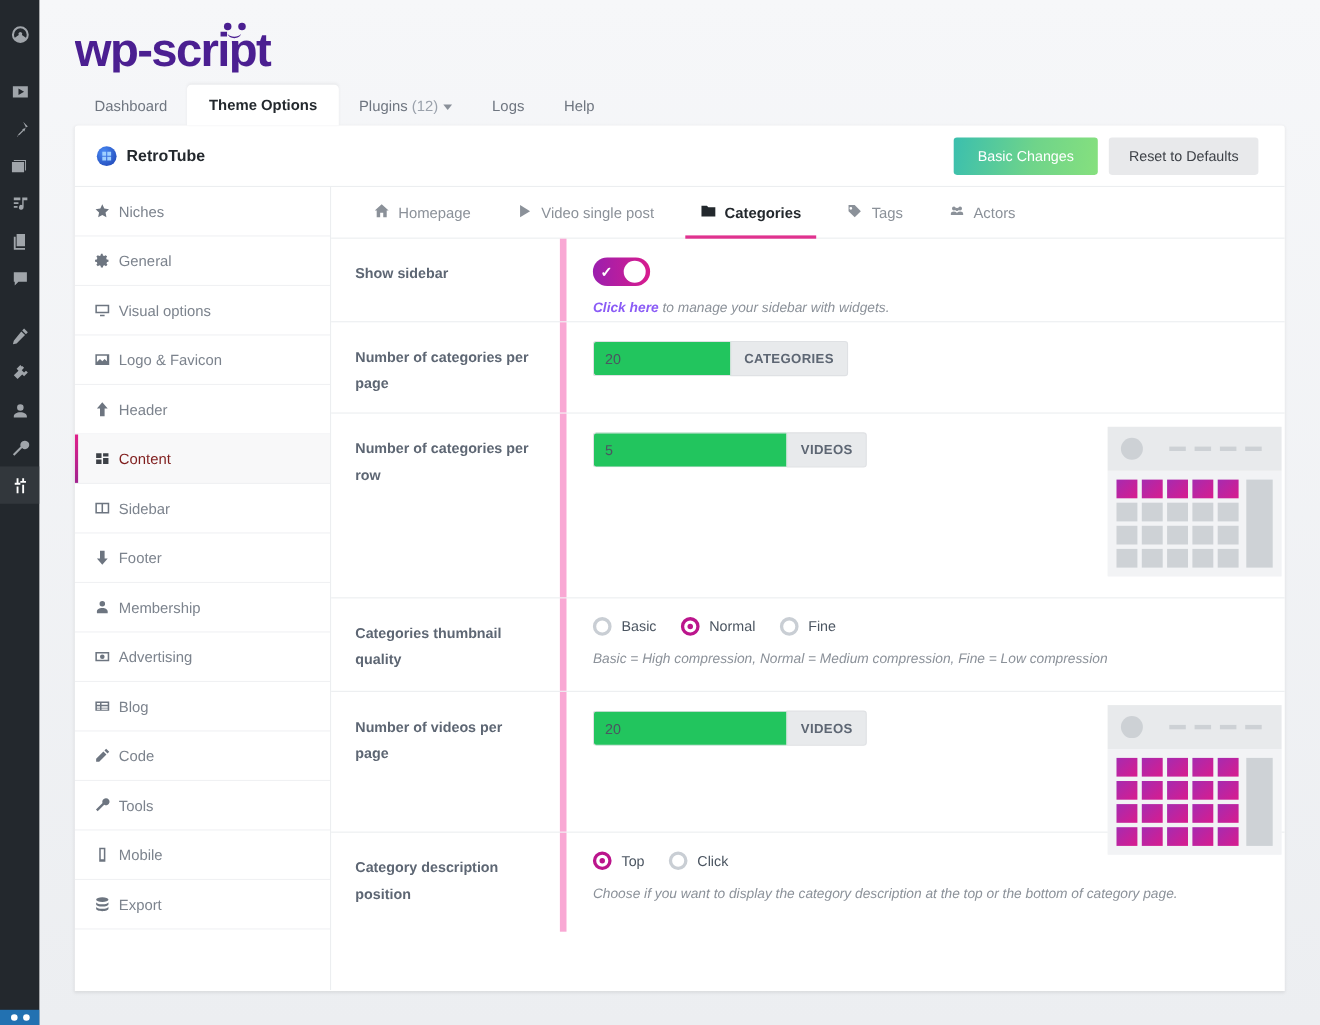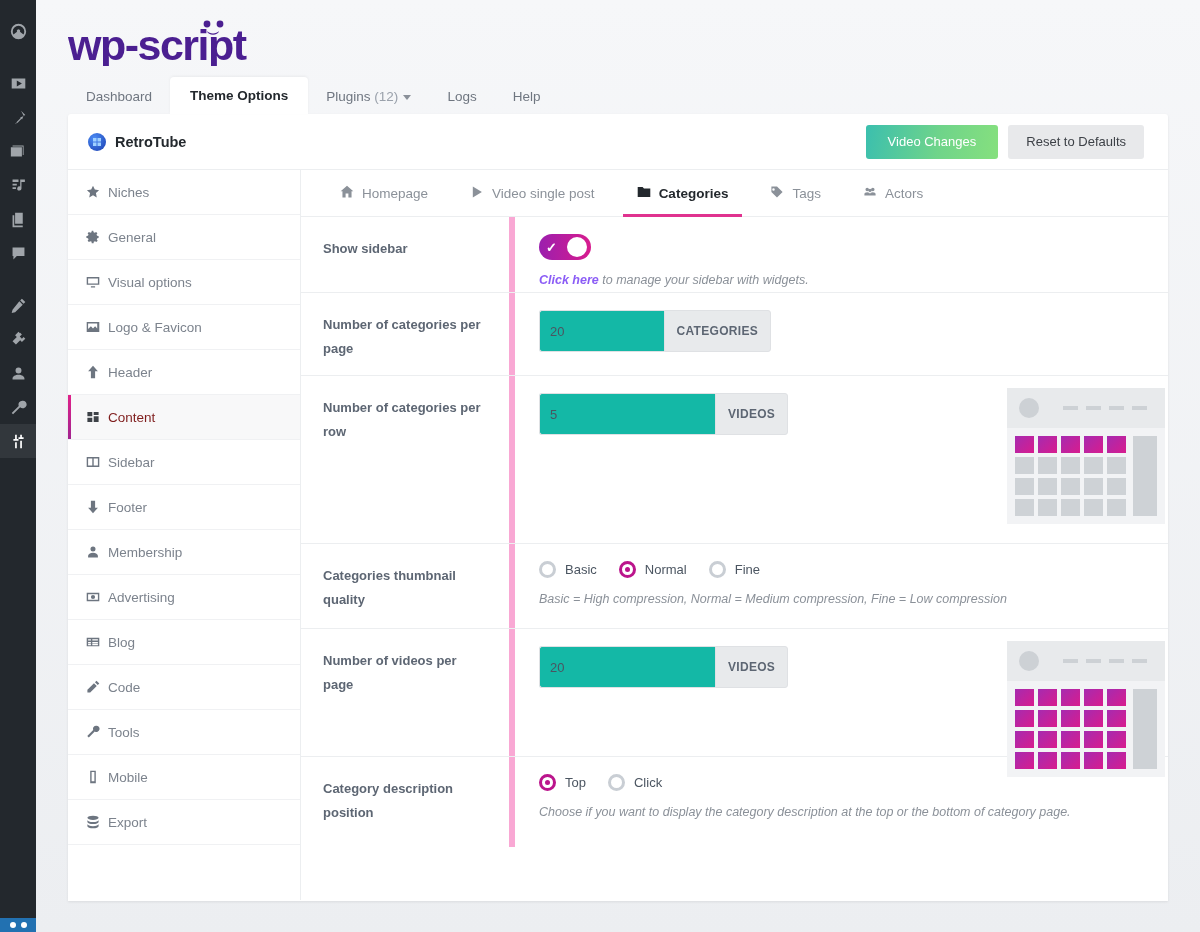--- a/index.html
+++ b/index.html
@@ -178,24 +178,24 @@
     margin-top: 13px; font-size: 12.5px; color: #8b9199; font-style: italic;
   }
   .help-pink a { color:#8b5cf6; font-weight:bold; font-style: italic; text-decoration:none;margin-top:20px; }
   .note {
     margin-top: 14px; font-size: 12.5px; color: #8b9199; font-style: italic;
   }
 
   
   .igroup { display: flex; width: 232px; }
   .igroup input {
-    flex: 1; min-width: 0; height: 42px;
+    flex: 1; min-width: 0; height: 32px;
     border: 1px solid #dfe1e4; border-right: 0; border-radius: 3px 0 0 3px;
     padding: 0 10px; font-size: 13px; color: #4b5561;
-    font-family: "Liberation Sans", sans-serif; background:#14b8a6;
+    font-family: "Liberation Sans", sans-serif; background:#22c55e;
   }
   .igroup .suffix {
     background: #e8eaec; border: 1px solid #dfe1e4; border-radius: 0 3px 3px 0;
     display:flex; align-items:center; padding: 0 12px;
     font-size: 12px; font-weight: bold; color: #5d6673; letter-spacing:.3px;
   }
   .igroup.wide { width: 232px; }
   .igroup.narrow input { width: 176px; flex: 0 0 176px; }
 
   
@@ -329,21 +329,21 @@
   <div id="panel">
 
     <div id="panel-head">
       <div id="theme-badge">
         <svg viewBox="0 0 20 20">
             <path d="M2 2h7v7H2V2zm9 0h7v7h-7V2zM2 11h7v7H2v-7zm9 0h7v7h-7v-7z"></path>
           </svg>
       </div>
       <div id="theme-name">RetroTube</div>
       <div id="head-actions">
-        <button class="btn" id="save-btn">Video Changes</button>
+        <button class="btn" id="save-btn">Basic Changes</button>
         <button class="btn" id="reset-btn">Reset to Defaults</button>
       </div>
     </div>
 
     <div id="panel-body">
 
       <div id="optmenu">
         <div class="opt">
             <span class="oi">
               <svg viewBox="0 0 20 20">

